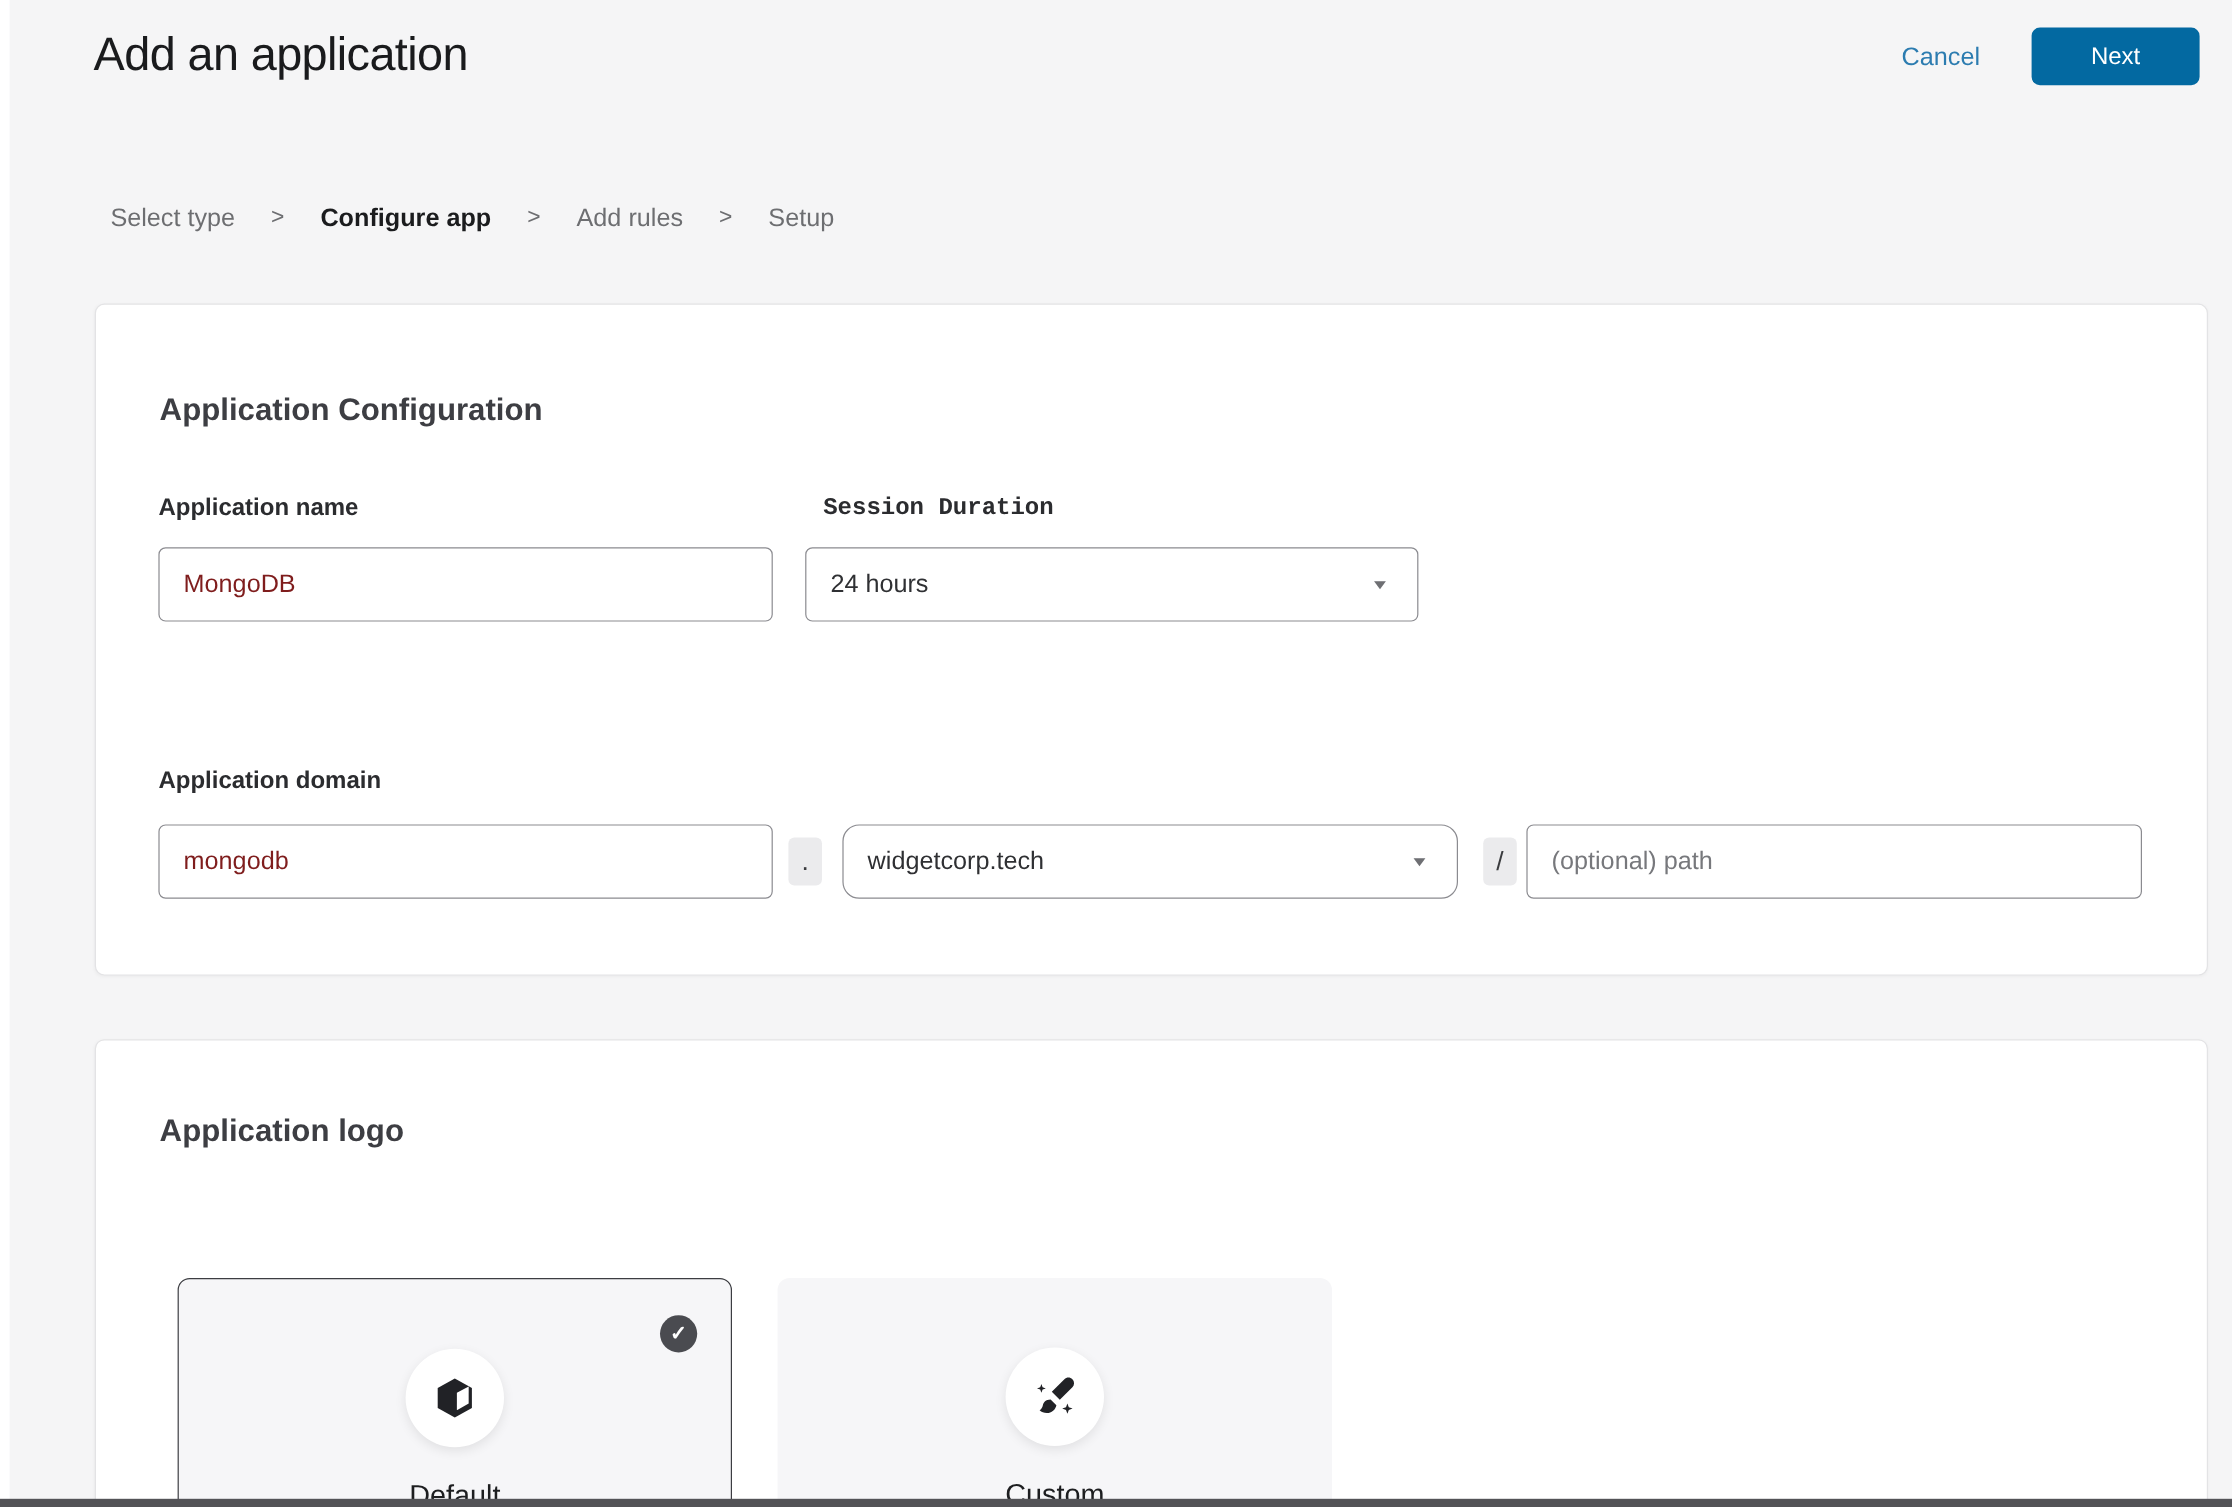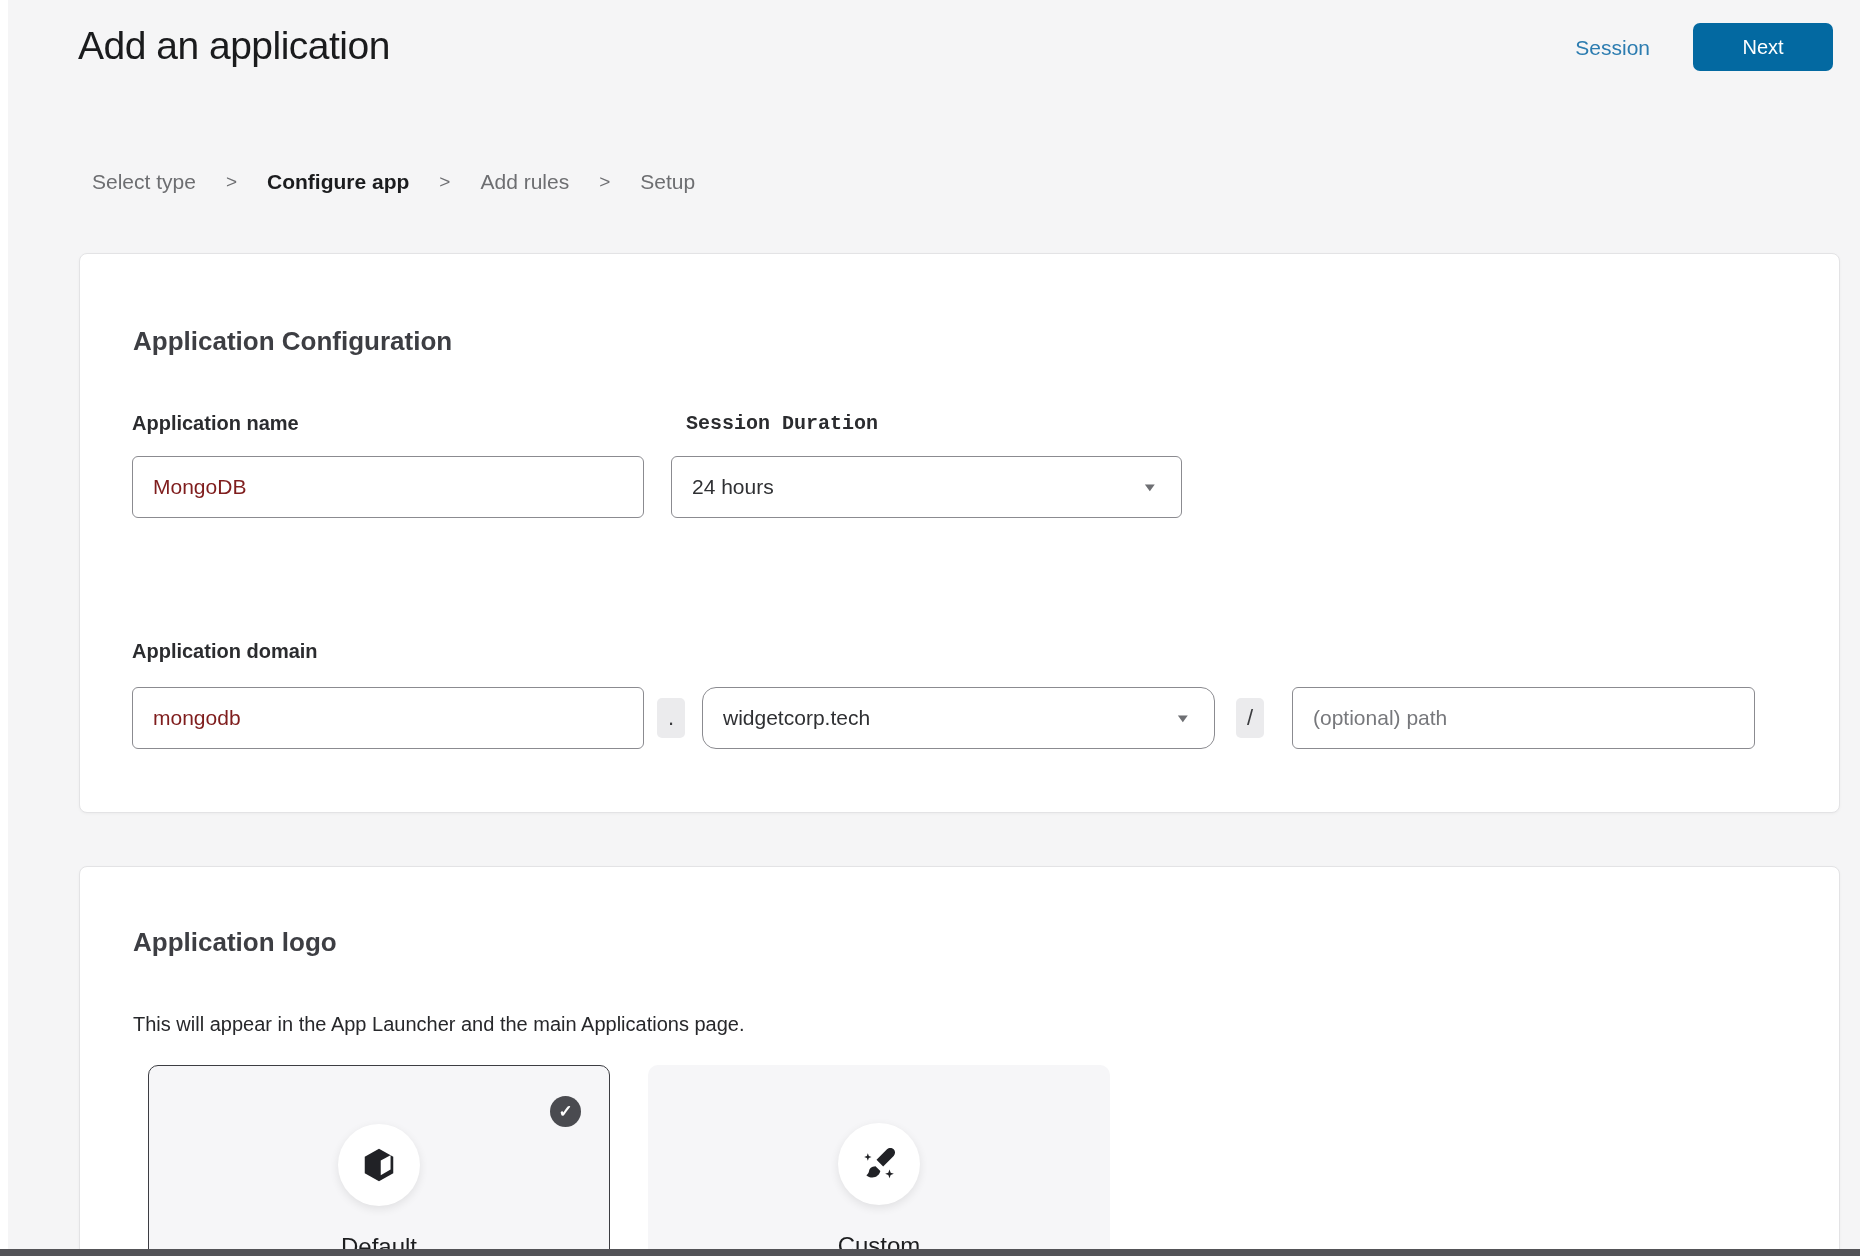--- a/index.html
+++ b/index.html
@@ -89,21 +89,21 @@
   .input-app-name  { left: 52px;  top: 202px; width: 512px; }
   .select-session  { left: 591px; top: 202px; width: 511px; }
   .label-app-name  { left: 52px;  top: 158px; }
   .label-session   { left: 606px; top: 158px; font-family: Liberation Mono, monospace; }
   
   .label-domain    { left: 52px;  top: 386px; }
   .input-subdomain { left: 52px;  top: 433px; width: 512px; }
   .chip-dot        { left: 577px; }
   .select-domain   { left: 622px; top: 433px; width: 513px; border-radius: 14px; }
   .chip-slash      { left: 1156px; }
-  .input-path      { left: 1192px; top: 433px; width: 463px; margin-left: 20px; }
+  .input-path      { left: 1192px; top: 433px; width: 513px; }
 
   
   .logo-desc {
     position: absolute; left: 53px; top: 146px;
     font-size: 20px; color: #27282b;
   }
   .logo-tile {
     position: absolute; top: 198px; width: 462px; height: 260px;
     background: #f6f6f8; border-radius: 10px; cursor: pointer;
   }
@@ -131,21 +131,21 @@
     position: absolute; left: 0; bottom: 0; width: 1860px; height: 7px;
     background: #535357; z-index: 10;
   }
 </style>
 </head>
 <body>
 
 <div class="left-edge"></div>
 
 <h1 class="page-title">Add an application</h1>
-<button class="cancel-link">Session</button>
+<button class="cancel-link">Cancel</button>
 <button class="next-button">Next</button>
 
 <nav class="breadcrumb">
   <span class="crumb">Select type</span>
   <span class="crumb-sep">&gt;</span>
   <span class="crumb active">Configure app</span>
   <span class="crumb-sep">&gt;</span>
   <span class="crumb">Add rules</span>
   <span class="crumb-sep">&gt;</span>
   <span class="crumb">Setup</span>
@@ -169,21 +169,20 @@
   <div class="select-box select-domain">
     <span>widgetcorp.tech</span>
     <span class="chevron">▼</span>
   </div>
   <span class="sep-chip chip-slash">/</span>
   <input class="text-input input-path" type="text" placeholder="(optional) path" style="">
 </section>
 
 <section class="card card-logo">
   <h2 class="card-heading">Application logo</h2>
-  <p class="logo-desc">This will appear in the App Launcher and the main Applications page.</p>
 
   <div class="logo-tile tile-default selected">
     <span class="check-badge">
       <span>✓</span>
     </span>
     <span class="tile-circle">
       <svg viewBox="0 0 24 24" width="38" height="38" aria-hidden="true">
         <path d="M12 1.8 L21 6.8 L21 17.2 L12 22.2 L3 17.2 L3 6.8 Z" fill="#212226"></path>
         <path d="M13.1 9.2 L19.3 5.9 L19.3 14.9 L13.1 18.5 Z" fill="#ffffff"></path>
       </svg>

